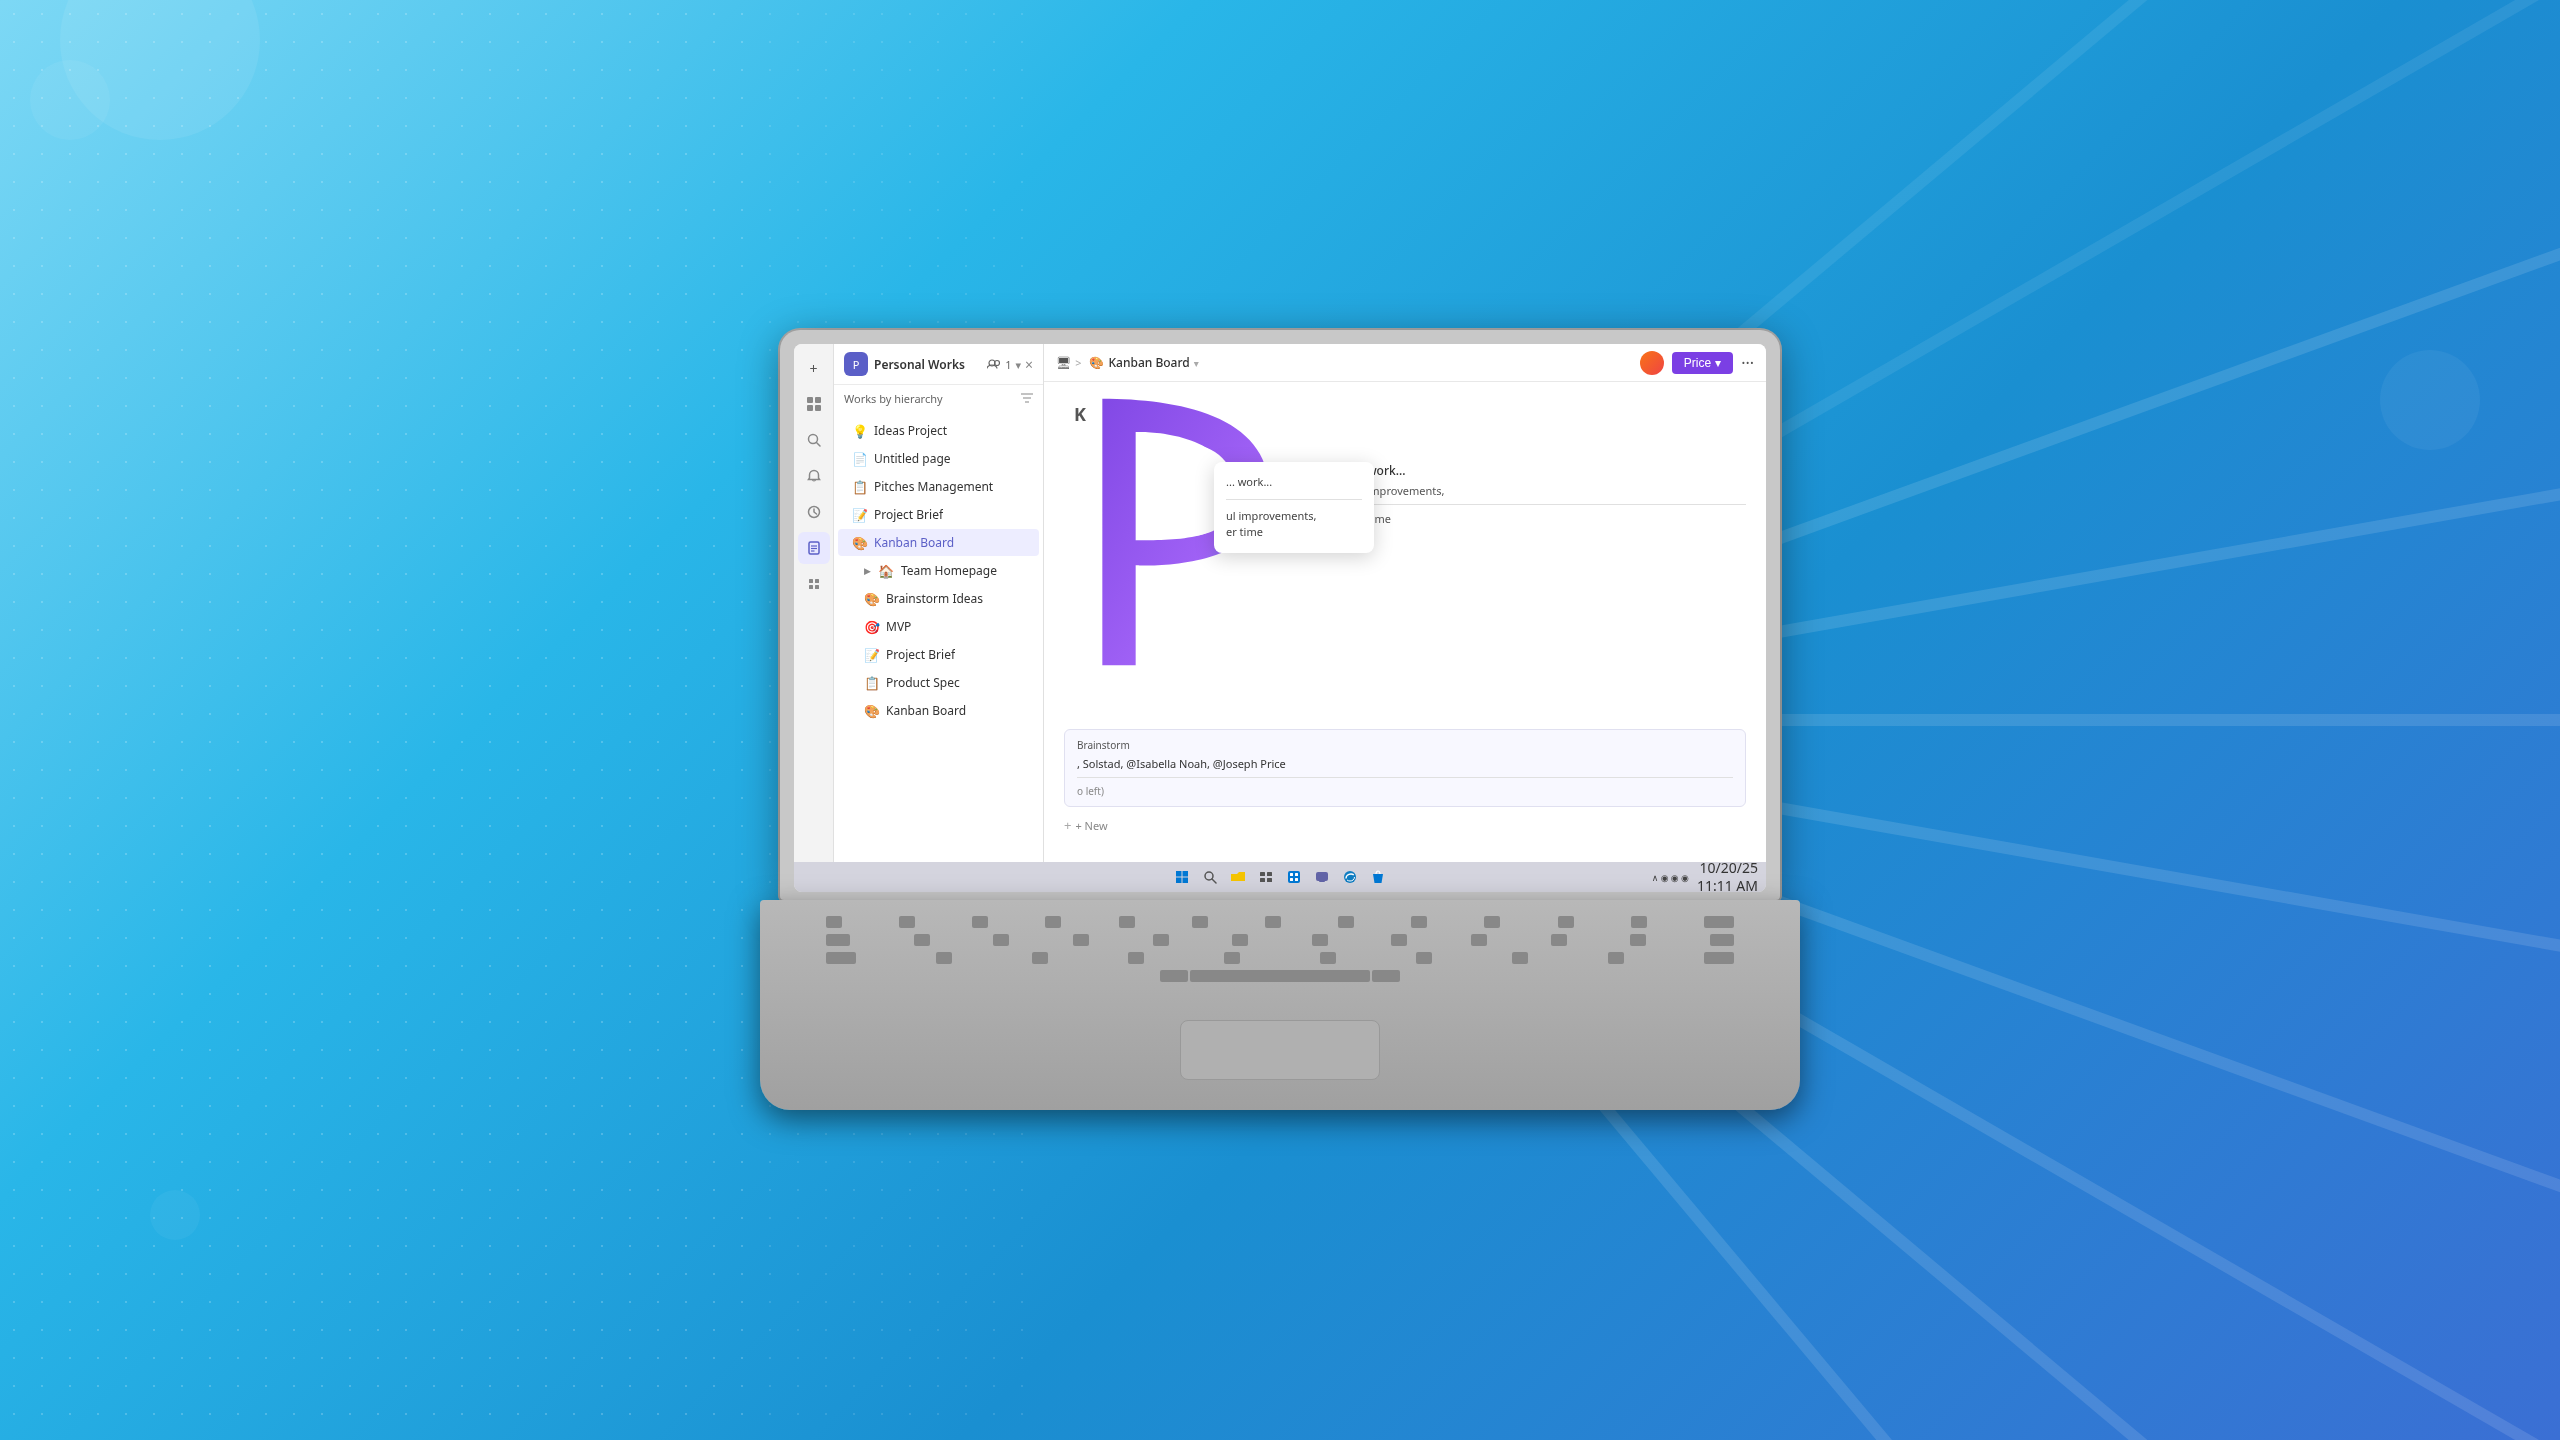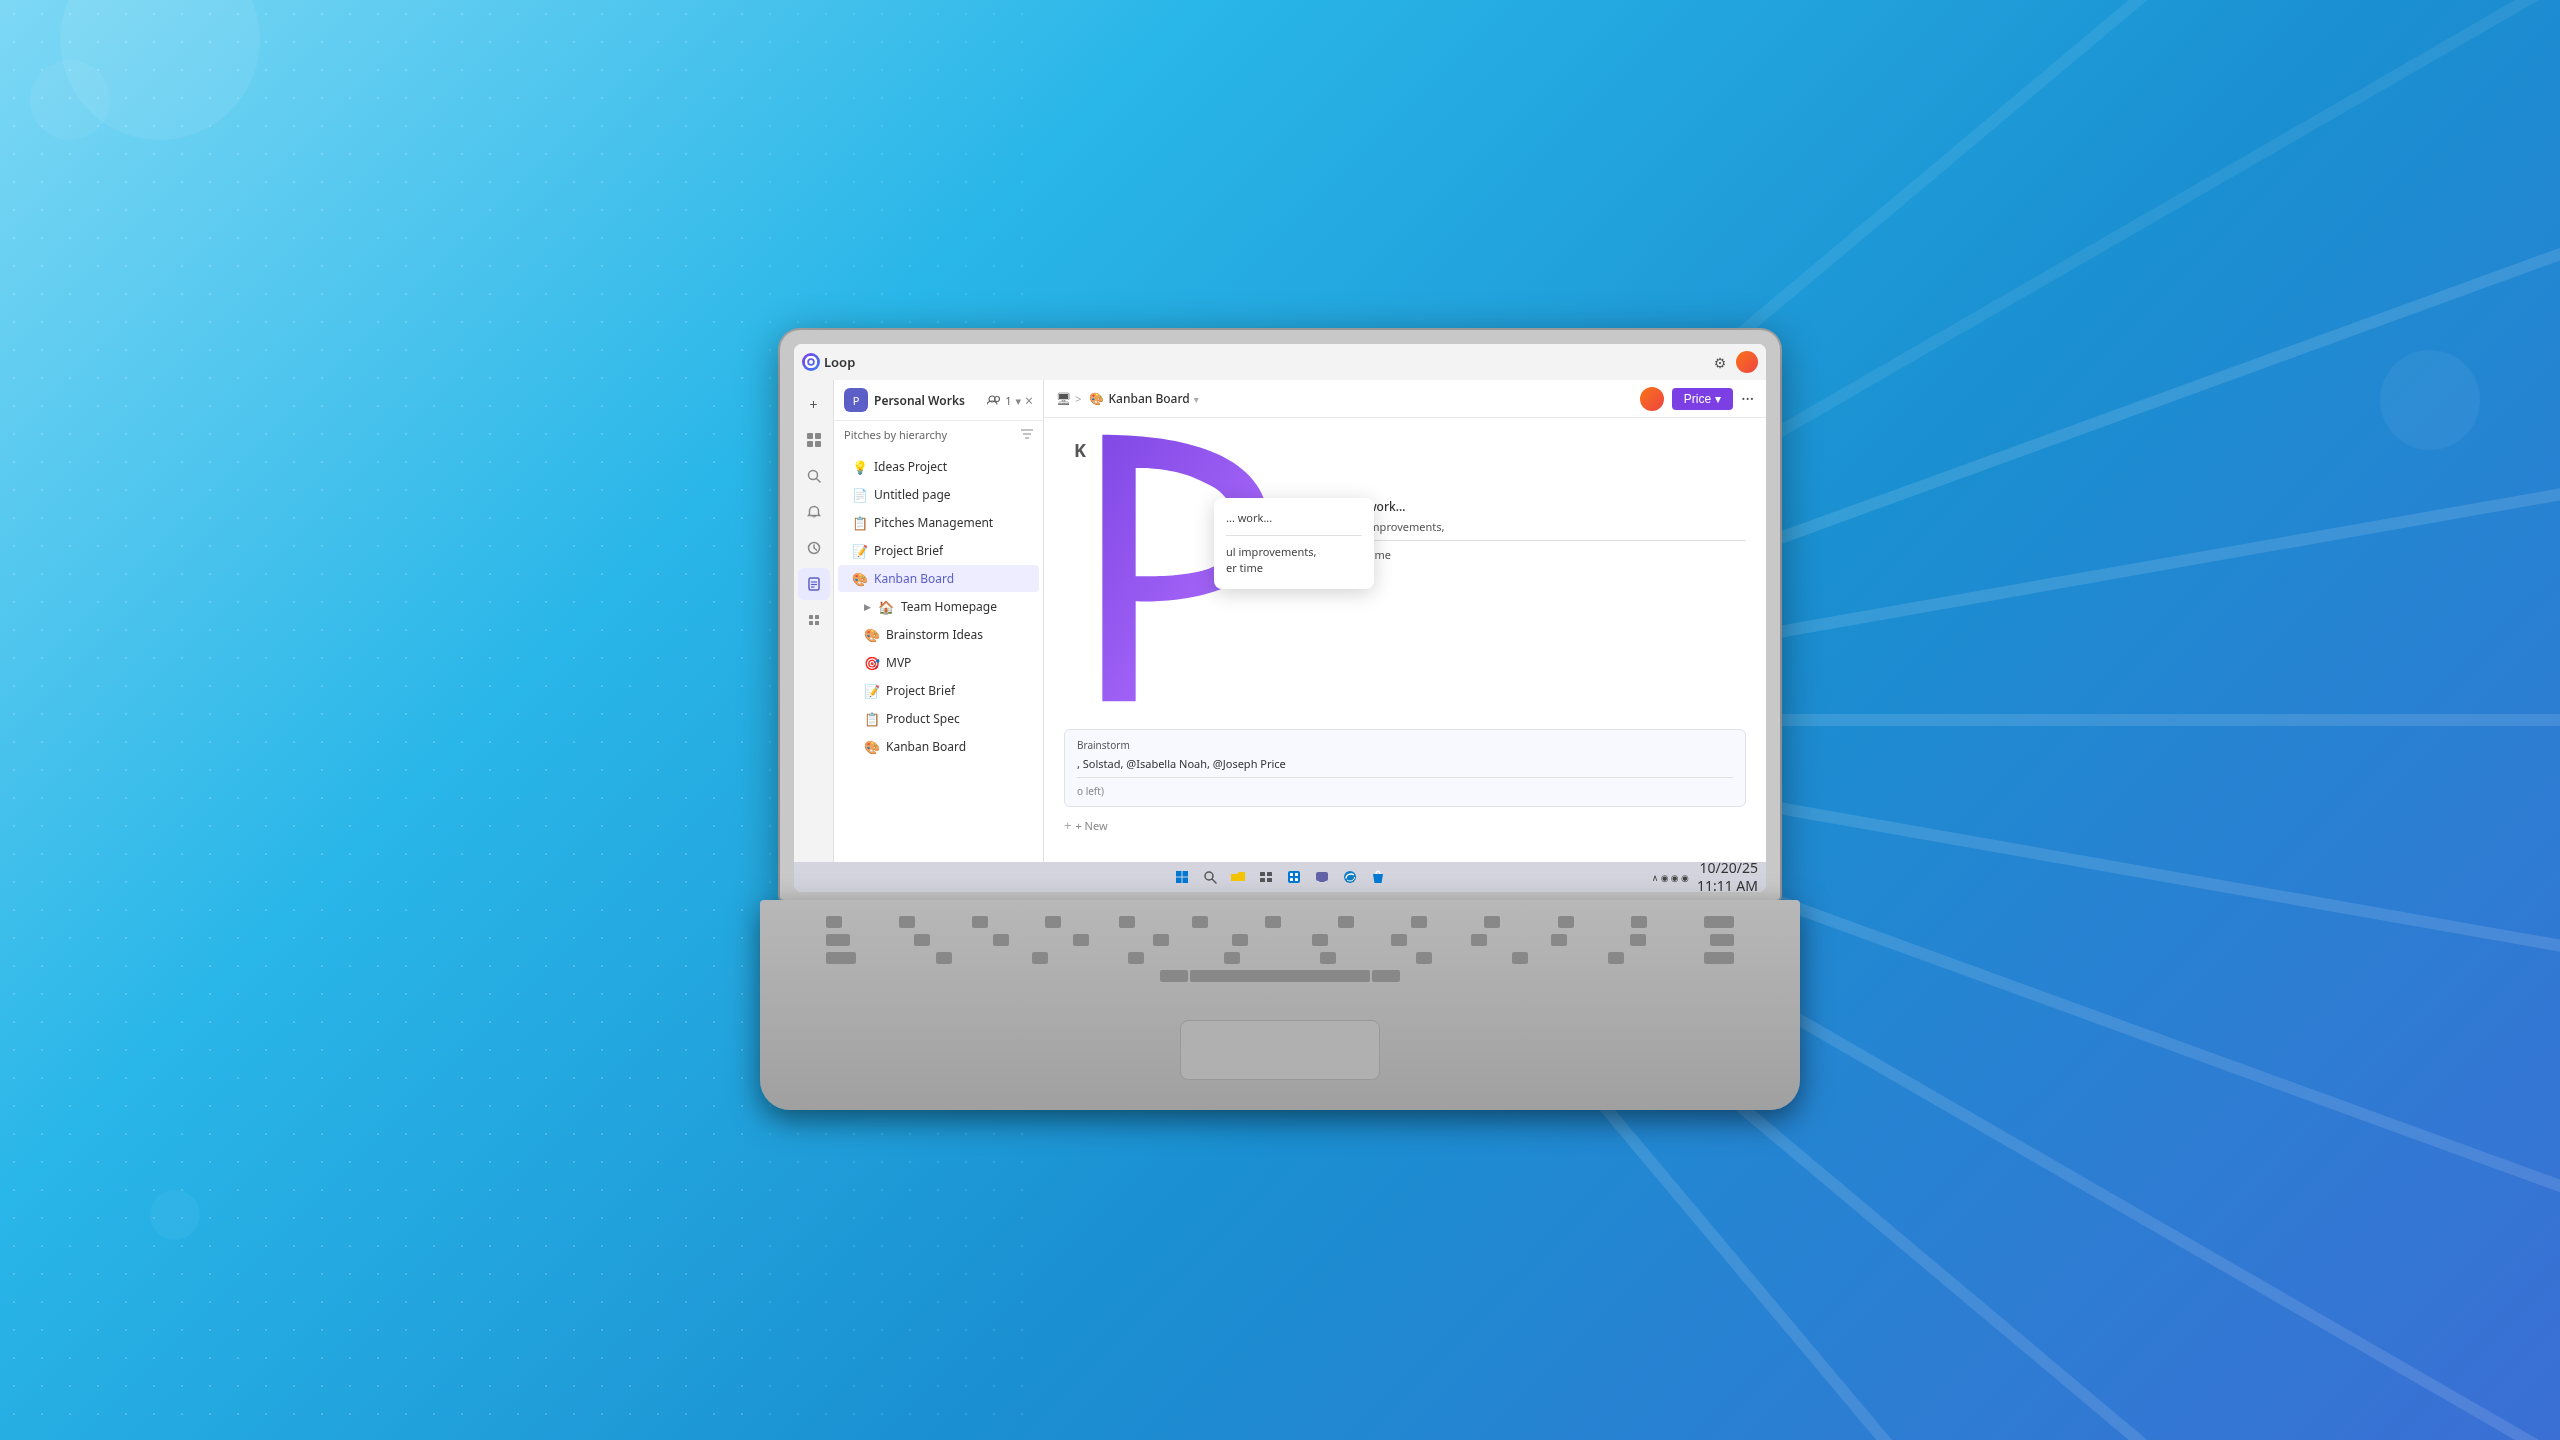--- a/index.html
+++ b/index.html
@@ -454,35 +454,20 @@
   <div class="bg-dots" style="right:0;top:0;width:30%;opacity:0.3;"></div>
 </div>
 
 <div class="laptop-wrapper">
 
   <div class="laptop-lid">
     <div class="laptop-screen">
 
       <div class="app">
 
-        <div class="titlebar">
-          <div class="app-logo">
-            <div class="logo-icon">
-              <svg width="12" height="12" viewBox="0 0 12 12">
-                <circle cx="6" cy="6" r="5" fill="none" stroke="white" stroke-width="2.5"></circle>
-                <circle cx="6" cy="6" r="2" fill="white"></circle>
-              </svg>
-            </div>
-            <span>Loop</span>
-          </div>
-          <div class="titlebar-controls">
-            <div class="titlebar-icon">⚙</div>
-            <div class="titlebar-avatar"></div>
-          </div>
-        </div>
 
         <div class="main-layout">
 
           <div class="icon-sidebar">
             <div class="icon-sidebar-item">+</div>
             <div class="icon-sidebar-item">
               <svg width="16" height="16" viewBox="0 0 16 16" fill="none">
                 <rect x="1" y="1" width="6" height="6" rx="1" fill="#888"></rect>
                 <rect x="9" y="1" width="6" height="6" rx="1" fill="#888"></rect>
                 <rect x="1" y="9" width="6" height="6" rx="1" fill="#888"></rect>
@@ -537,21 +522,21 @@
                     <path d="M0 9.5C0 7.5 2.5 6 5 6s5 1.5 5 3.5" stroke="#666" stroke-width="1.2" fill="none"></path>
                   </svg>
                 </span>
                 <span style="font-size:11px;color:#666;">1</span>
                 <span style="font-size:11px;color:#888;cursor:pointer;">▾</span>
                 <span style="font-size:14px;color:#888;cursor:pointer;">×</span>
               </div>
             </div>
 
             <div class="sorted-bar">
-              <span>Pitches by hierarchy</span>
+              <span>Works by hierarchy</span>
               <span style="cursor:pointer;">
                 <svg width="12" height="10" viewBox="0 0 12 10" fill="none">
                   <line x1="0" y1="1" x2="12" y2="1" stroke="#888" stroke-width="1.2"></line>
                   <line x1="2" y1="5" x2="10" y2="5" stroke="#888" stroke-width="1.2"></line>
                   <line x1="4" y1="9" x2="8" y2="9" stroke="#888" stroke-width="1.2"></line>
                 </svg>
               </span>
             </div>
 
             <div class="nav-items">

